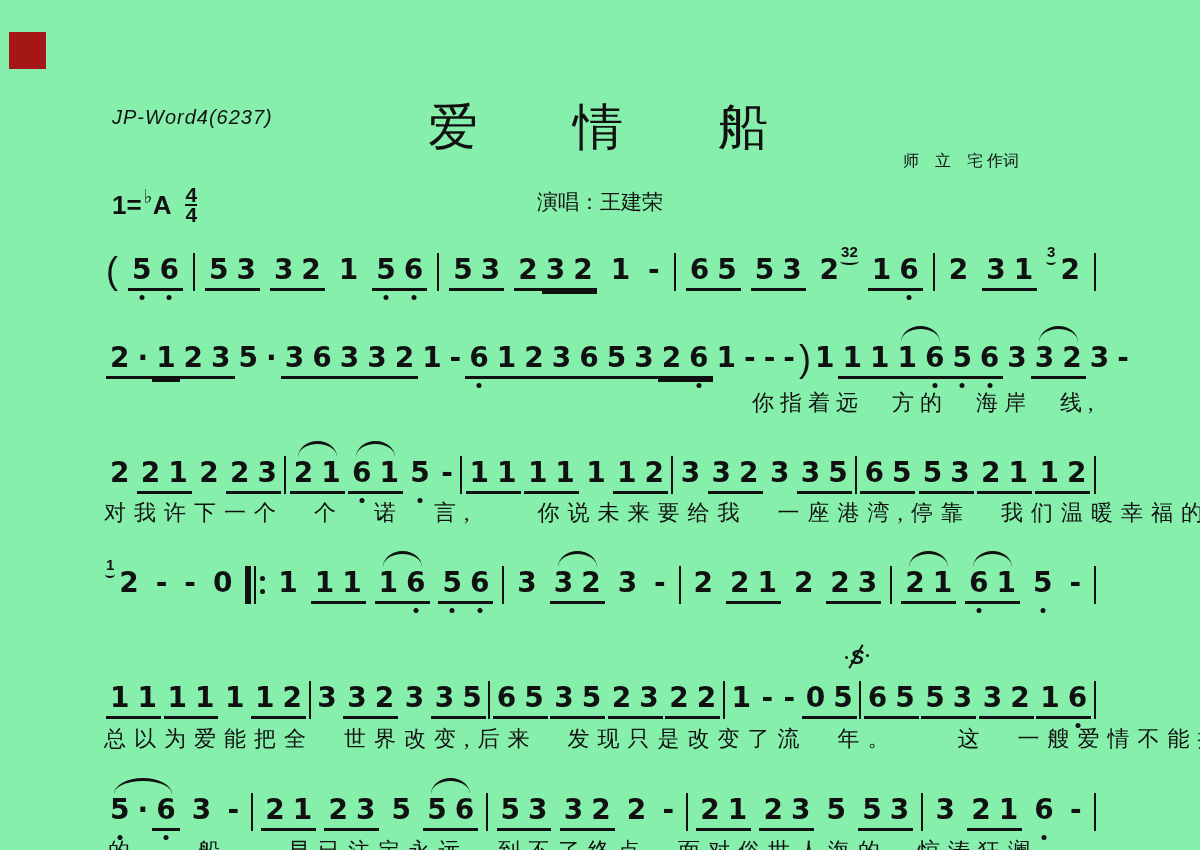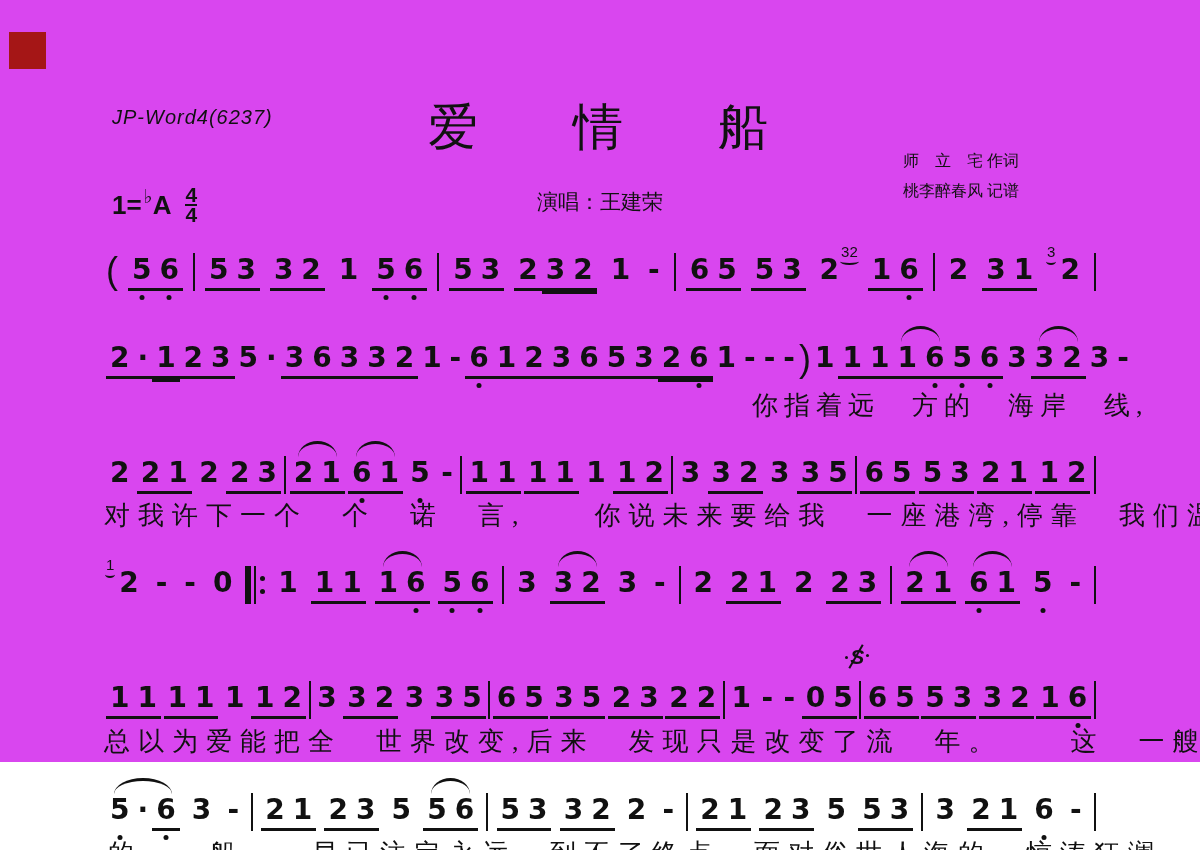--- a/index.html
+++ b/index.html
@@ -1,18 +1,18 @@
 <!DOCTYPE html>
 <html><head>
 <meta charset="utf-8">
 <style>
   html,body{margin:0;padding:0;background:#fff;}
   body{width:1200px;height:850px;overflow:hidden;color:#111;
        font-family:"Liberation Sans","DejaVu Sans",sans-serif;}
-  .page{position:relative;width:1200px;height:762px;background:#d946ef;}
+  .page{position:relative;width:1200px;height:850px;background:#86efac;}
 
   .red-mark{position:absolute;left:9px;top:32px;width:37px;height:37px;background:#a51616;}
   .watermark{position:absolute;left:112px;top:106px;font-size:20px;font-style:italic;letter-spacing:1px;}
   .title{position:absolute;left:428px;top:94px;margin:0;font-size:50px;font-weight:400;
          letter-spacing:95px;white-space:nowrap;
          font-family:"Liberation Serif","DejaVu Serif",serif;}
   .singer{position:absolute;left:0;right:0;top:188px;text-align:center;font-size:21px;
           font-family:Liberation Sans, sans-serif;}
   .credits{position:absolute;left:903px;top:146px;font-size:16px;line-height:30px;
            font-family:"Liberation Serif","DejaVu Serif",serif;white-space:nowrap;}
@@ -32,56 +32,55 @@
   .seg{display:inline-block;position:relative;white-space:nowrap;}
   .u1{border-bottom:3px solid #111;}
   .u2{border-bottom:3px solid #111;}
   .u2::after{content:"";position:absolute;left:0;right:0;bottom:-6px;height:3px;background:#111;}
   .ch{position:relative;display:inline-block;padding:0 4px;font-size:28px;line-height:36px;font-weight:700;
       font-family:"DejaVu Sans",sans-serif;}
   .db::after{content:"";position:absolute;left:50%;transform:translateX(-50%);bottom:-12px;
              width:5px;height:5px;border-radius:50%;background:#111;}
   .tie::before{content:"";position:absolute;left:8px;right:8px;top:-14px;height:13px;
                border-top:3px solid #111;border-radius:50% 50% 0 0/100% 100% 0 0;}
-  .grace{position:relative;display:inline-block;font-size:15px;font-weight:400;line-height:15px;margin-top:-8px;}
+  .grace{position:relative;display:inline-block;font-size:15px;font-weight:700;line-height:15px;margin-top:-8px;}
   .grace::after{content:"";position:absolute;left:-1px;right:-1px;bottom:-6px;height:5px;
                 border-bottom:2px solid #111;border-radius:0 0 60% 60%;}
   .gr{margin-left:-2px;}
   .gl{margin-right:1px;}
 
   .repeat{display:inline-flex;align-items:center;height:38px;margin-top:1px;}
   .rthick{width:6px;height:38px;background:#111;display:inline-block;}
   .rthin{width:2px;height:38px;background:#111;display:inline-block;margin-left:3px;}
   .rdots{display:inline-flex;flex-direction:column;gap:8px;margin-left:4px;}
   .rdot{width:5px;height:5px;background:#111;border-radius:50%;display:inline-block;}
 
   .segno{position:absolute;left:-9px;top:-34px;font-size:21px;font-weight:700;font-style:italic;line-height:20px;}
   .segno::before{content:"";position:absolute;left:5px;top:-4px;width:2px;height:27px;background:#111;transform:rotate(30deg);}
   .segno::after{content:"";position:absolute;left:-5px;top:9px;width:3px;height:3px;border-radius:50%;background:#111;
                 box-shadow:21px -2px 0 #111;}
 
-  .lyric{position:absolute;white-space:nowrap;font-size:26px;letter-spacing:8px;
+  .lyric{position:absolute;white-space:nowrap;font-size:22px;letter-spacing:8px;
          font-family:"Liberation Serif","DejaVu Serif",serif;}
   .ly2{left:752px;top:388px;letter-spacing:6px;}
   .ly3{left:104px;top:498px;}
   .ly4{left:108px;top:610px;}
   .ly5{left:104px;top:724px;}
   .ly6{left:108px;top:836px;}
 </style>
 </head>
 <body>
 
 <div class="page">
   <div class="red-mark" style="background: rgb(165, 22, 22);"></div>
   <div class="watermark">JP-Word4(6237)</div>
   <h1 class="title">爱情船</h1>
   <div class="singer">演唱：王建荣</div>
   <div class="credits">
     <div>师　立　宅 作词</div>
-    <div>桃李醉春风 记谱</div>
   </div>
   <div class="keysig">
     <span>1=</span>
       <span class="kflat">♭</span>
       <span>A</span>
     <span class="ts">
       <span class="num">4</span>
       <span class="den">4</span>
     </span>
   </div>

